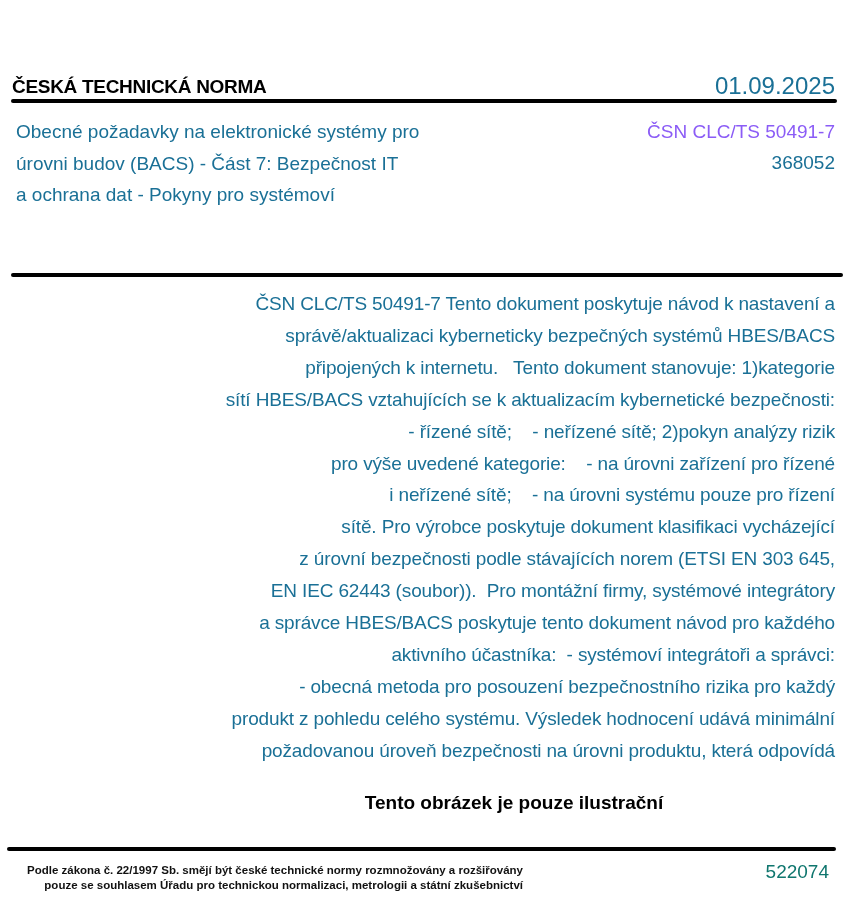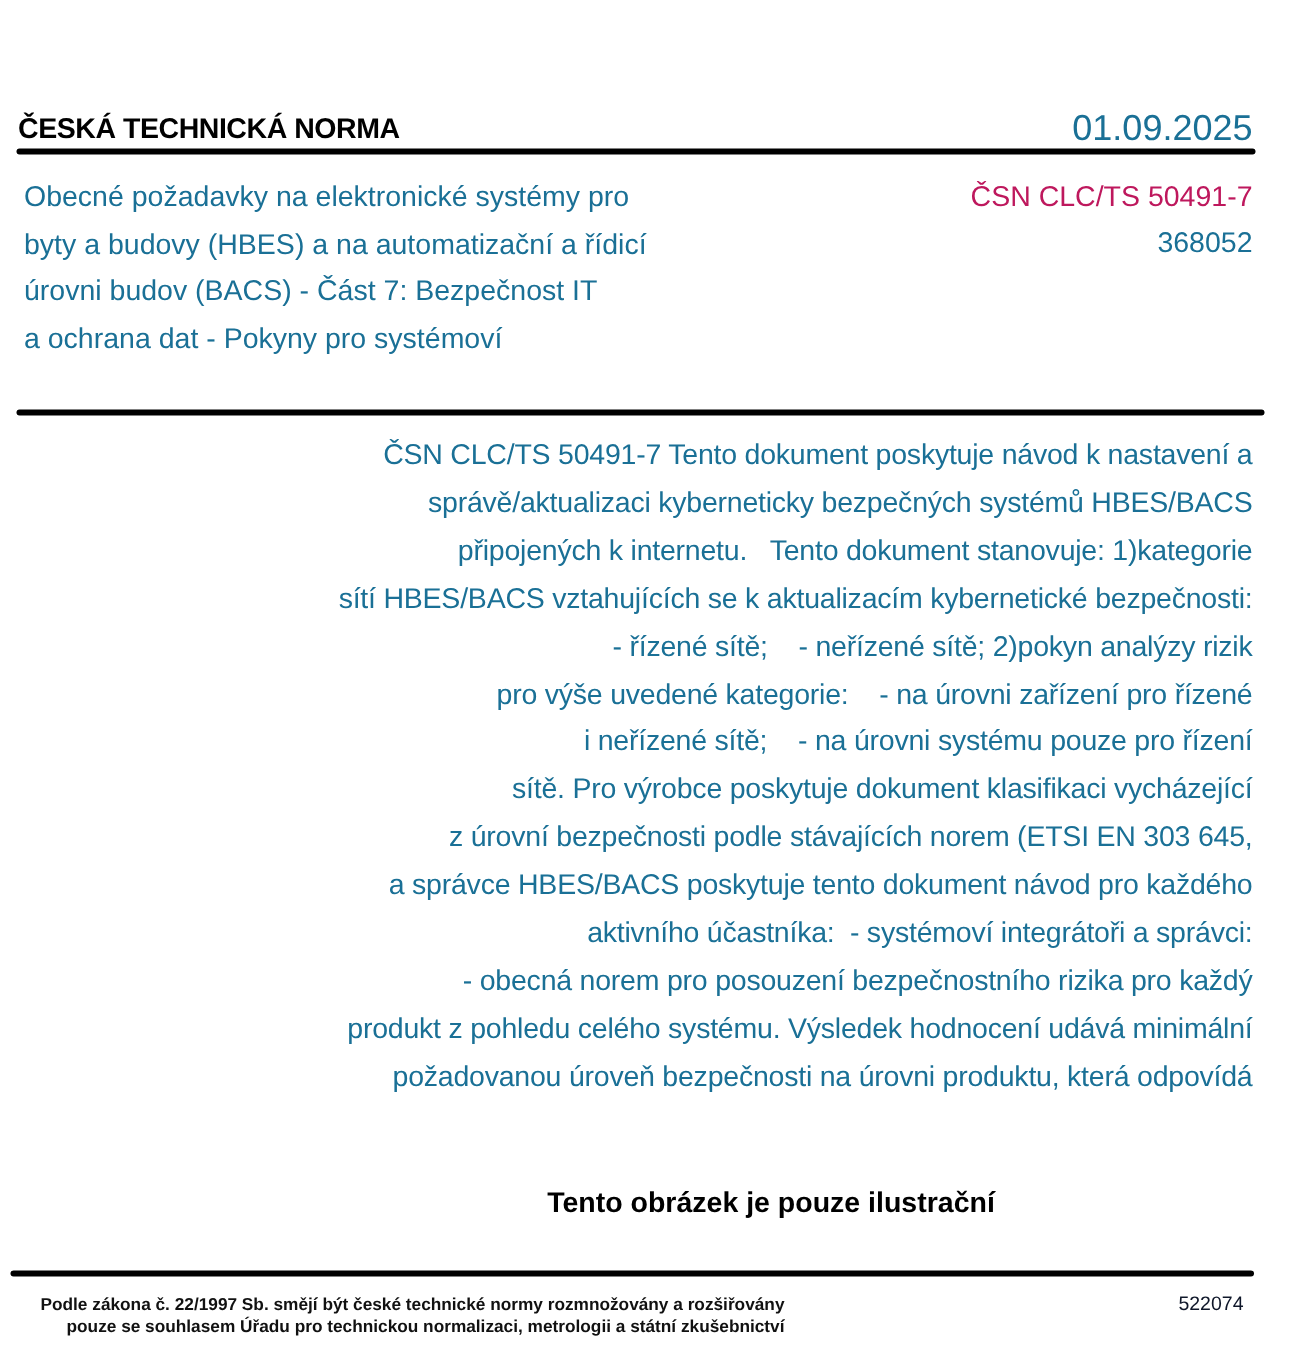--- a/index.html
+++ b/index.html
@@ -49,21 +49,21 @@
       font-size: 19px;
       line-height: 31.5px;
       color: #1a7096;
       white-space: nowrap;
     }
     .std-code {
       right: 30px;
       top: 116px;
       font-size: 19px;
       line-height: 31.5px;
-      color: #be185d;
+      color: #8b5cf6;
       white-space: nowrap;
     }
     .std-num {
       right: 30px;
       top: 147px;
       font-size: 19px;
       line-height: 31.5px;
       color: #1a7096;
       text-align: right;
       white-space: nowrap;
@@ -97,56 +97,56 @@
       font-size: 11.5px;
       line-height: 15px;
       font-weight: bold;
       color: #111111;
       white-space: nowrap;
       text-align: right;
     }
     .footer-num {
       right: 36px;
       top: 861px;
-      font-size: 13px;
-      color: #0f172a;
+      font-size: 19px;
+      color: #0f766e;
       white-space: nowrap;
     }
   </style>
 </head>
 <body>
 
 <div class="abs header-title">ČESKÁ TECHNICKÁ NORMA</div>
 <div class="abs header-date">01.09.2025</div>
 <div class="abs rule rule-top"></div>
 
 <div class="abs title-block">
   <div class="title-line">Obecné požadavky na elektronické systémy pro</div>
-  <div class="title-line">byty a budovy (HBES) a na automatizační a řídicí</div>
   <div class="title-line">úrovni budov (BACS) - Část 7: Bezpečnost IT</div>
   <div class="title-line">a ochrana dat - Pokyny pro systémoví</div>
 </div>
 <div class="abs std-code">ČSN CLC/TS 50491-7</div>
 <div class="abs std-num">368052</div>
 
 <div class="abs rule rule-mid"></div>
 
 <div class="abs body-block">
   <div class="body-line">ČSN CLC/TS 50491-7 Tento dokument poskytuje návod k nastavení a</div>
   <div class="body-line">správě/aktualizaci kyberneticky bezpečných systémů HBES/BACS</div>
   <div class="body-line">připojených k internetu.   Tento dokument stanovuje: 1)kategorie</div>
   <div class="body-line">sítí HBES/BACS vztahujících se k aktualizacím kybernetické bezpečnosti:</div>
   <div class="body-line">  - řízené sítě;    - neřízené sítě; 2)pokyn analýzy rizik</div>
   <div class="body-line">pro výše uvedené kategorie:    - na úrovni zařízení pro řízené</div>
   <div class="body-line">i neřízené sítě;    - na úrovni systému pouze pro řízení</div>
   <div class="body-line">sítě. Pro výrobce poskytuje dokument klasifikaci vycházející</div>
   <div class="body-line">z úrovní bezpečnosti podle stávajících norem (ETSI EN 303 645,</div>
+  <div class="body-line">EN IEC 62443 (soubor)).  Pro montážní firmy, systémové integrátory</div>
   <div class="body-line">a správce HBES/BACS poskytuje tento dokument návod pro každého</div>
   <div class="body-line">aktivního účastníka:  - systémoví integrátoři a správci:</div>
-  <div class="body-line"> - obecná norem pro posouzení bezpečnostního rizika pro každý</div>
+  <div class="body-line"> - obecná metoda pro posouzení bezpečnostního rizika pro každý</div>
   <div class="body-line">produkt z pohledu celého systému. Výsledek hodnocení udává minimální</div>
   <div class="body-line">požadovanou úroveň bezpečnosti na úrovni produktu, která odpovídá</div>
 </div>
 
 <div class="abs illustration-note">Tento obrázek je pouze ilustrační</div>
 
 <div class="abs rule rule-bot"></div>
 
 <div class="abs footer-legal">
   <div>Podle zákona č. 22/1997 Sb. smějí být české technické normy rozmnožovány a rozšiřovány</div>

